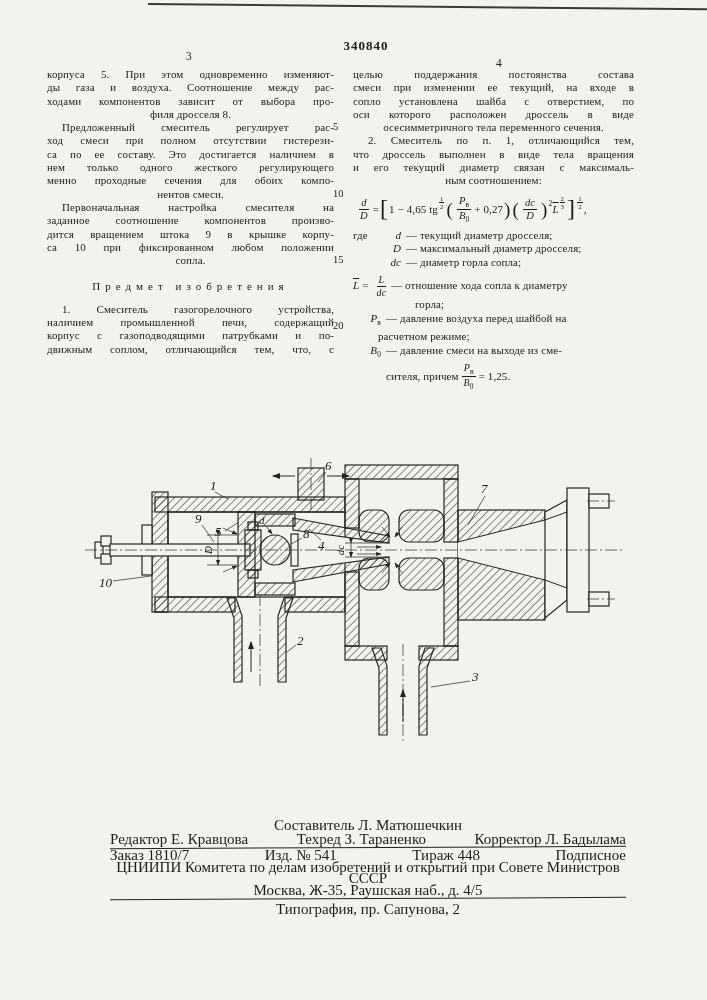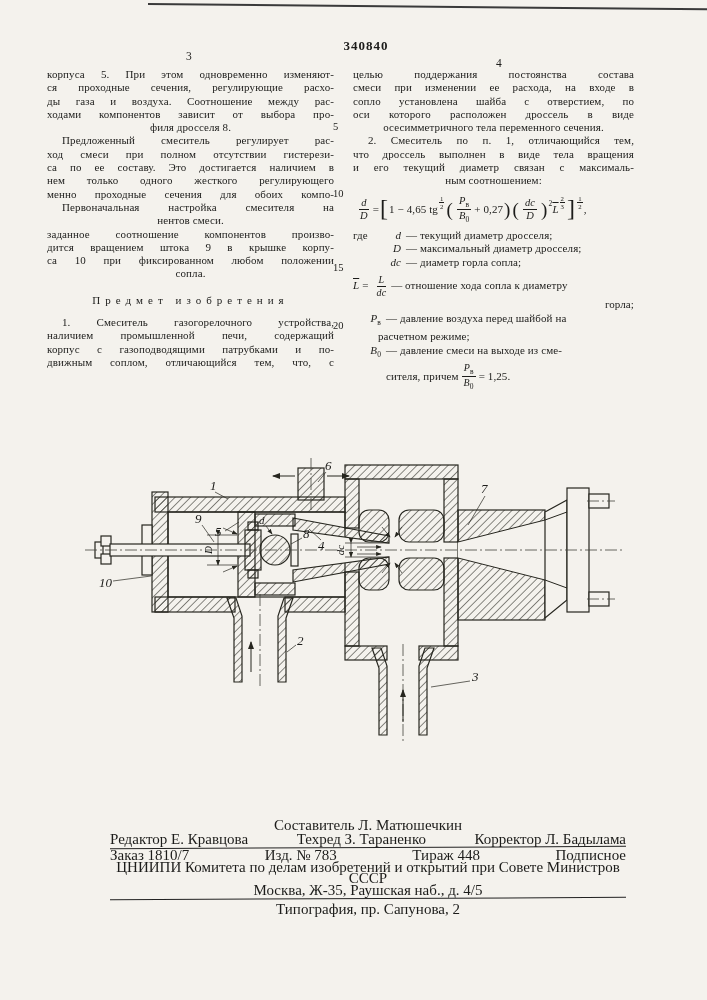--- a/index.html
+++ b/index.html
@@ -13,21 +13,21 @@
   .pg3{left:186px;top:50px;} .pg4{left:496px;top:57px;}
   .col{position:absolute;top:68px;font-size:11px;line-height:13.3px;letter-spacing:.1px;}
   .col-left{left:47px;width:287px;}
   .col-right{left:353px;width:281px;}
   .tl{white-space:normal;}
   .aj{text-align:justify;text-align-last:justify;}
   .al{text-align:center;}
   .ind{text-indent:15px;}
   .claims-heading{text-align:center;letter-spacing:5px;font-size:11px;margin:13px 0 9px 0;}
   .gutter{position:absolute;left:333px;width:22px;font-size:10.5px;}
-  .g5{top:121px;} .g10{top:188px;} .g15{top:262px;} .g20{top:320px;}
+  .g5{top:121px;} .g10{top:188px;} .g15{top:254px;} .g20{top:320px;}
   
   .formula{display:flex;align-items:center;margin:7px 0 4px 2px;font-size:11px;}
   .i{font-style:italic;}
   .frac{display:inline-flex;flex-direction:column;align-items:center;vertical-align:middle;
         margin:0 3px;font-size:10.5px;line-height:1.15;}
   .frac .num{border-bottom:1px solid #1c1c1a;padding:0 2px;}
   .frac .den{padding:0 2px;}
   .supfrac{display:inline-flex;flex-direction:column;align-items:center;font-size:6.8px;
            line-height:1.05;margin:0 1px;position:relative;top:-7px;}
   .supfrac .top{border-bottom:1px solid #1c1c1a;padding:0 1px;}
@@ -36,21 +36,21 @@
   .sx{font-size:7.5px;position:relative;top:-6px;}
   .ov{text-decoration:overline;}
   sub{font-size:7.5px;}
   
   .where{font-size:11px;line-height:13.3px;}
   .wrow{display:flex;}
   .wg{width:28px;}
   .wt{width:20px;text-align:right;margin-right:5px;flex-shrink:0;}
   .lrow{display:flex;align-items:center;margin-top:5px;}
   .lrow .frac{font-size:10px;}
-  .contL{margin-left:62px;text-align:right;}
+  .contL{margin-left:62px;}
   .wrow2{display:flex;margin-top:1px;}
   .wt2{width:20px;text-align:right;margin-right:5px;margin-left:8px;flex-shrink:0;}
   .cont2{margin-left:25px;}
   .ratio-line{display:flex;align-items:center;margin-left:33px;}
   .ratio-line .frac{font-size:10px;}
   
   .figure{position:absolute;left:55px;top:430px;}
   
   .footer{position:absolute;left:110px;top:820px;width:516px;font-size:15px;line-height:11.5px;}
   .f-center{text-align:center;}
@@ -78,49 +78,48 @@
   <div class="pgnum pg4">4</div>
 
   <div class="gutter g5">5</div>
   <div class="gutter g10">10</div>
   <div class="gutter g15">15</div>
   <div class="gutter g20">20</div>
 
   <div class="col col-left">
     <div>
         <div class="tl aj">корпуса 5. При этом одновременно изменяют-</div>
-        <div class="tl aj">ся проходные сечения, регулирующие расхо-</div>
         <div class="tl aj">ды газа и воздуха. Соотношение между рас-</div>
         <div class="tl aj">ходами компонентов зависит от выбора про-</div>
         <div class="tl al">филя дросселя 8.</div>
         <div class="tl aj ind">Предложенный смеситель регулирует рас-</div>
         <div class="tl aj">ход смеси при полном отсутствии гистерези-</div>
         <div class="tl aj">са по ее составу. Это достигается наличием в</div>
         <div class="tl aj">нем только одного жесткого регулирующего</div>
         <div class="tl aj">менно проходные сечения для обоих компо-</div>
+        <div class="tl al">нентов смеси.</div>
         <div class="tl aj ind">Первоначальная настройка смесителя на</div>
-        <div class="tl al">нентов смеси.</div>
         <div class="tl aj">заданное соотношение компонентов произво-</div>
         <div class="tl aj">дится вращением штока 9 в крышке корпу-</div>
         <div class="tl aj">са 10 при фиксированном любом положении</div>
         <div class="tl al">сопла.</div>
       </div>
     <div class="claims-heading">Предмет изобретения</div>
     <div>
         <div class="tl aj ind">1. Смеситель газогорелочного устройства,</div>
         <div class="tl aj">наличием промышленной печи, содержащий</div>
         <div class="tl aj">корпус с газоподводящими патрубками и по-</div>
         <div class="tl aj">движным соплом, отличающийся тем, что, с</div>
       </div>
   </div>
 
   <div class="col col-right">
     <div>
         <div class="tl aj">целью поддержания постоянства состава</div>
-        <div class="tl aj">смеси при изменении ее расхода, на входе в</div>
+        <div class="tl aj">смеси при изменении ее текущий, на входе в</div>
         <div class="tl aj">сопло установлена шайба с отверстием, по</div>
         <div class="tl aj">оси которого расположен дроссель в виде</div>
         <div class="tl al">осесимметричного тела переменного сечения.</div>
         <div class="tl aj ind">2. Смеситель по п. 1, отличающийся тем,</div>
         <div class="tl aj">что дроссель выполнен в виде тела вращения</div>
         <div class="tl aj">и его текущий диаметр связан с максималь-</div>
         <div class="tl al">ным соотношением:</div>
       </div>
 
     <div class="formula">
@@ -340,21 +339,21 @@
   <div class="footer">
     <div class="f-center">Составитель Л. Матюшечкин</div>
     <div class="f-row">
       <span>Редактор Е. Кравцова</span>
       <span>Техред З. Тараненко</span>
       <span>Корректор Л. Бадылама</span>
     </div>
     <div class="f-rule"></div>
     <div class="f-row">
       <span>Заказ 1810/7</span>
-      <span>Изд. № 783</span>
+      <span>Изд. № 541</span>
       <span>Тираж 448</span>
       <span>Подписное</span>
     </div>
     <div class="f-center">ЦНИИПИ Комитета по делам изобретений и открытий при Совете Министров СССР</div>
     <div class="f-center">Москва, Ж-35, Раушская наб., д. 4/5</div>
     <div class="f-rule"></div>
     <div class="f-printer">Типография, пр. Сапунова, 2</div>
   </div>
 
 </div>

